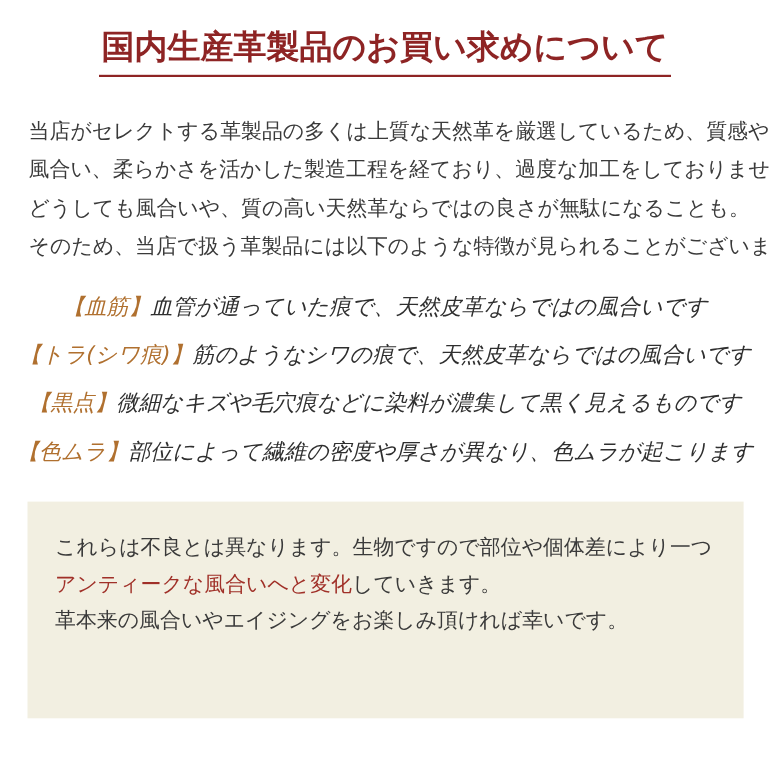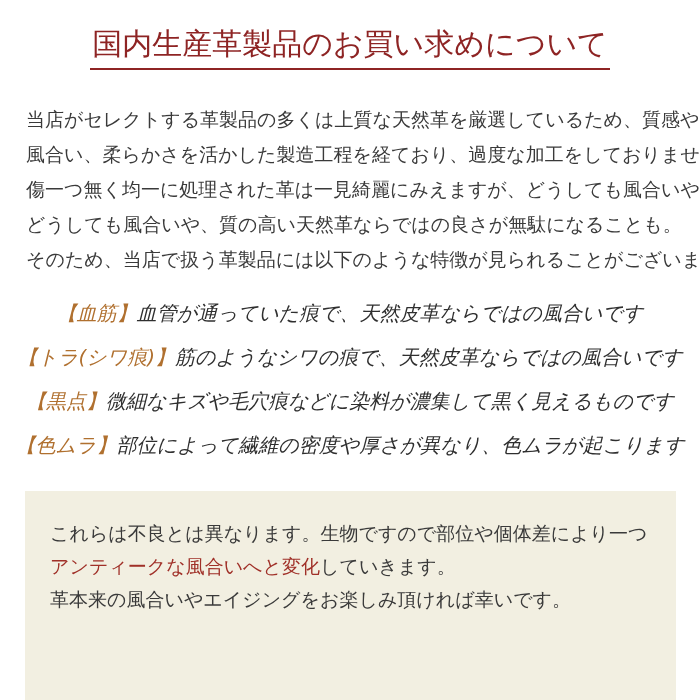--- a/index.html
+++ b/index.html
@@ -16,21 +16,21 @@
     font-family: "DejaVu Serif", "Liberation Serif", serif;
   }
   .title-wrap {
     text-align: center;
     padding-top: 26px;
   }
   .title {
     display: inline-block;
     margin: 0;
     font-size: 30px;
-    font-weight: normal;
+    font-weight: bold;
     line-height: 1.2;
     letter-spacing: 0;
     color: var(--title-red, #8e2424);
     border-bottom: 2px solid var(--title-red, #8e2424);
     padding: 0 2px 6px 2px;
   }
   .intro {
     margin: 32px 8px 0 26px;
     font-size: 19px;
     line-height: 35px;
@@ -53,21 +53,21 @@
     white-space: nowrap;
   }
   .feature-term {
     color: var(--term-brown, #b0702f);
   }
   .feature-desc {
     color: var(--gothic-ink, #2f2f2f);
   }
   .notice {
     margin: 24px 24px 0 25px;
-    height: 228px;
+    height: 197px;
     box-sizing: border-box;
     background: var(--box-bg, #f2efe1);
     padding: 26px 25px 20px 25px;
     font-size: 19px;
     line-height: 33px;
     color: var(--body-ink, #3a3a3a);
   }
   .notice-line {
     white-space: nowrap;
   }
@@ -80,21 +80,20 @@
 
 <div class="page">
 
   <div class="title-wrap">
     <h1 class="title">国内生産革製品のお買い求めについて</h1>
   </div>
 
   <div class="intro">
       <div class="intro-line">当店がセレクトする革製品の多くは上質な天然革を厳選しているため、質感や</div>
       <div class="intro-line">風合い、柔らかさを活かした製造工程を経ており、過度な加工をしておりません。</div>
-      <div class="intro-line">傷一つ無く均一に処理された革は一見綺麗にみえますが、どうしても風合いや</div>
       <div class="intro-line">どうしても風合いや、質の高い天然革ならではの良さが無駄になることも。</div>
       <div class="intro-line">そのため、当店で扱う革製品には以下のような特徴が見られることがございます。</div>
     </div>
 
   <div class="features">
       <div class="feature-row"><span class="feature-term">【血筋】</span><span class="feature-desc">血管が通っていた痕で、天然皮革ならではの風合いです</span></div>
       <div class="feature-row"><span class="feature-term">【トラ(シワ痕)】</span><span class="feature-desc">筋のようなシワの痕で、天然皮革ならではの風合いです</span></div>
       <div class="feature-row"><span class="feature-term">【黒点】</span><span class="feature-desc">微細なキズや毛穴痕などに染料が濃集して黒く見えるものです</span></div>
       <div class="feature-row"><span class="feature-term">【色ムラ】</span><span class="feature-desc">部位によって繊維の密度や厚さが異なり、色ムラが起こります</span></div>
     </div>

